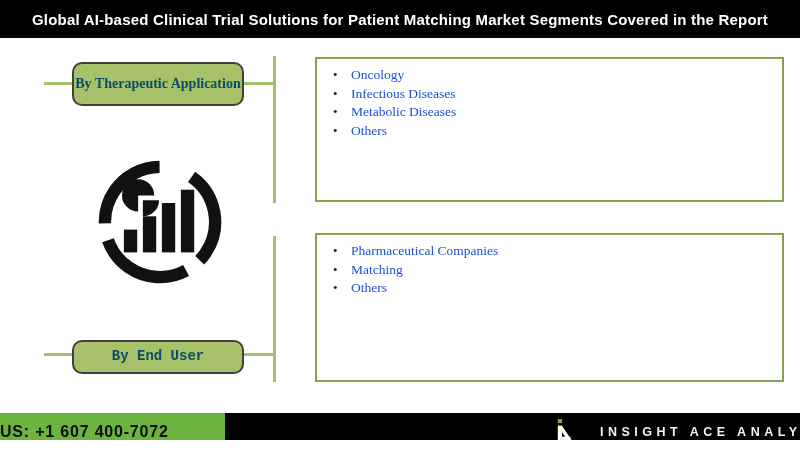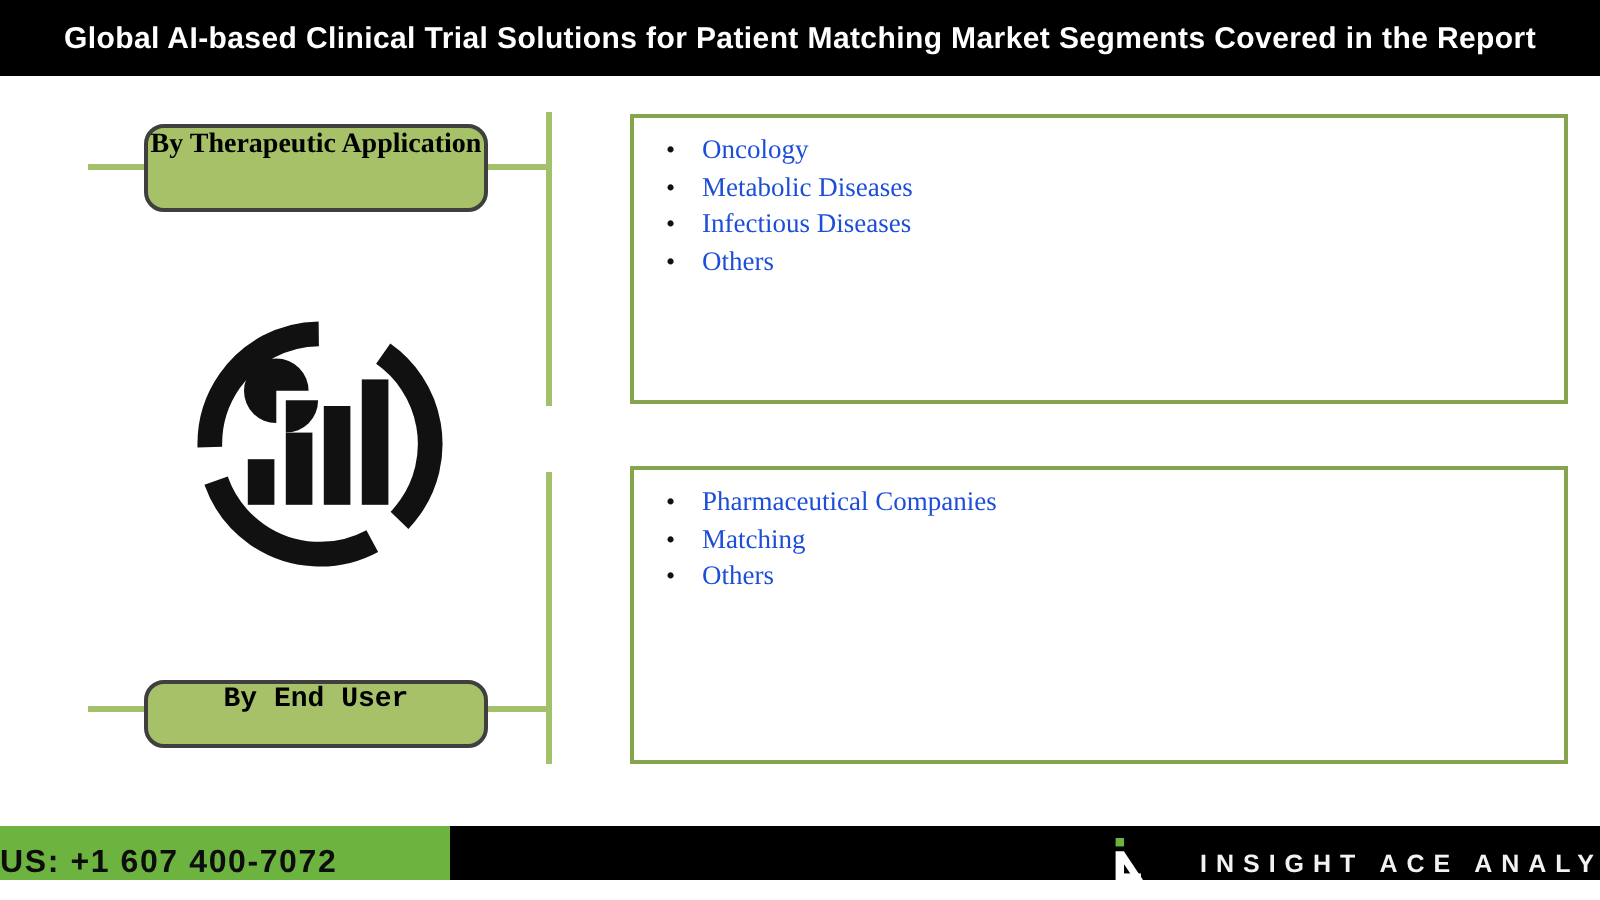--- a/index.html
+++ b/index.html
@@ -15,22 +15,22 @@
   .header .title{
     color:#ffffff;font-size:15px;font-weight:bold;letter-spacing:.2px;white-space:nowrap;
   }
   
   .hline,.vline{position:absolute;background:#a3c16a;}
   .hline{height:3px;}
   .vline{width:3px;}
   
   .seg-btn{
     position:absolute;left:72px;width:172px;background:#a6c167;border:2px solid #3f3f3f;
-    border-radius:10px;display:flex;align-items:flex-start;justify-content:center;text-align:center;
-    font-family:"Liberation Serif",serif;font-weight:bold;font-size:14px;color:#000000;
+    border-radius:10px;display:flex;align-items:center;justify-content:center;text-align:center;
+    font-family:"Liberation Serif",serif;font-weight:bold;font-size:14px;color:#0c4a6e;
     line-height:1.25;box-sizing:border-box;
   }
   .seg-btn.b1{top:62px;height:44px;}
   .seg-btn.b2{top:340px;height:34px;font-family:Liberation Mono, monospace;}
   
   .seg-box{
     position:absolute;left:315px;width:469px;border:2px solid #86a44d;background:#ffffff;
     box-sizing:border-box;
   }
   .seg-box.x1{top:57px;height:145px;}
@@ -80,22 +80,22 @@
   <div class="seg-btn b1">
     <span>By Therapeutic Application</span>
   </div>
   <div class="seg-btn b2">
     <span>By End User</span>
   </div>
 
   <div class="seg-box x1">
     <ul>
       <li>Oncology</li>
+      <li>Infectious Diseases</li>
       <li>Metabolic Diseases</li>
-      <li>Infectious Diseases</li>
       <li>Others</li>
     </ul>
   </div>
   <div class="seg-box x2">
     <ul>
       <li>Pharmaceutical Companies</li>
       <li>Matching</li>
       <li>Others</li>
     </ul>
   </div>

